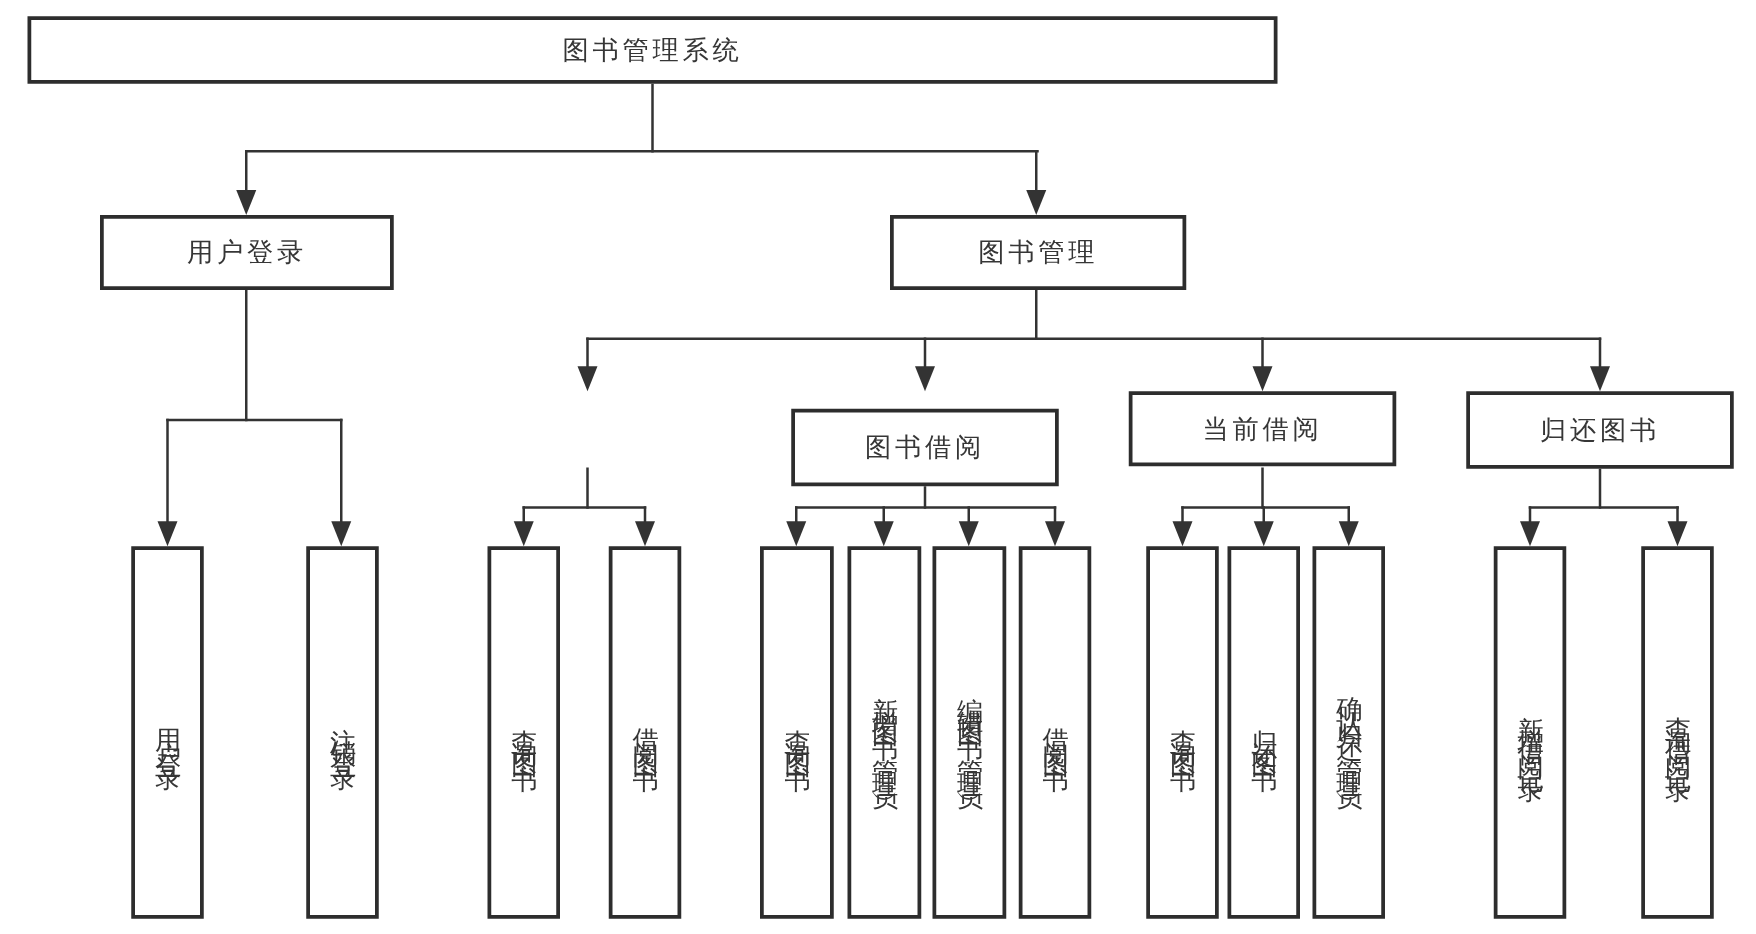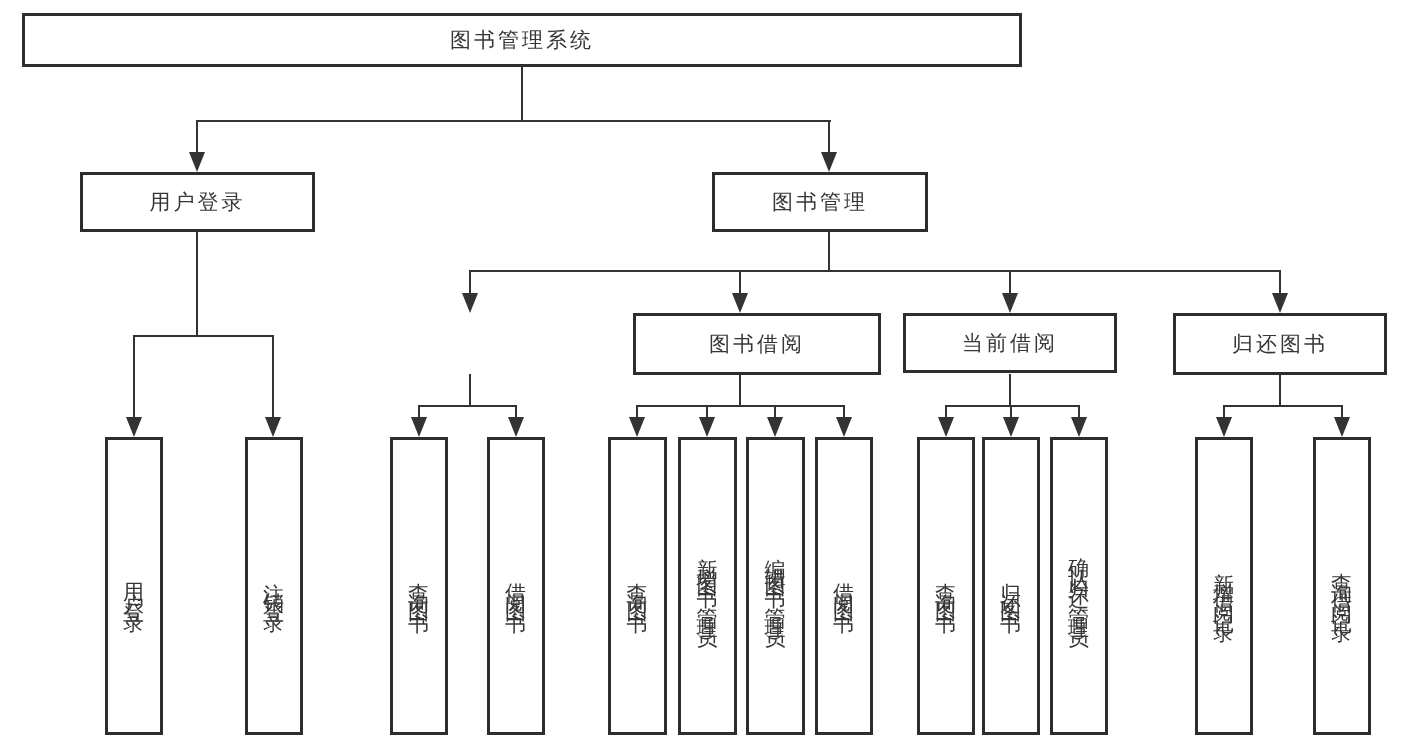--- a/index.html
+++ b/index.html
@@ -79,25 +79,25 @@
   <div class="tri" style="left:1216px;top:417px"></div>
   <div class="tri" style="left:1334px;top:417px"></div>
 
   <div class="box hbox" style="left:22px;top:13px;width:1000px;height:54px">
     <span>图书管理系统</span>
   </div>
 
   <div class="box hbox" style="left:80px;top:172px;width:235px;height:60px">
     <span>用户登录</span>
   </div>
-  <div class="box hbox" style="left:712px;top:172px;width:216px;height:60px">
+  <div class="box hbox" style="left:712px;top:172px;width:237px;height:60px">
     <span>图书管理</span>
   </div>
 
-  <div class="box hbox" style="left:633px;top:313px;width:248px;height:62px">
+  <div class="box hbox" style="left:633px;top:327px;width:214px;height:62px">
     <span>图书借阅</span>
   </div>
   <div class="box hbox" style="left:903px;top:313px;width:214px;height:60px">
     <span>当前借阅</span>
   </div>
   <div class="box hbox" style="left:1173px;top:313px;width:214px;height:62px">
     <span>归还图书</span>
   </div>
 
   <div class="box vbox" style="left:105px;top:437px;width:58px;height:298px">

